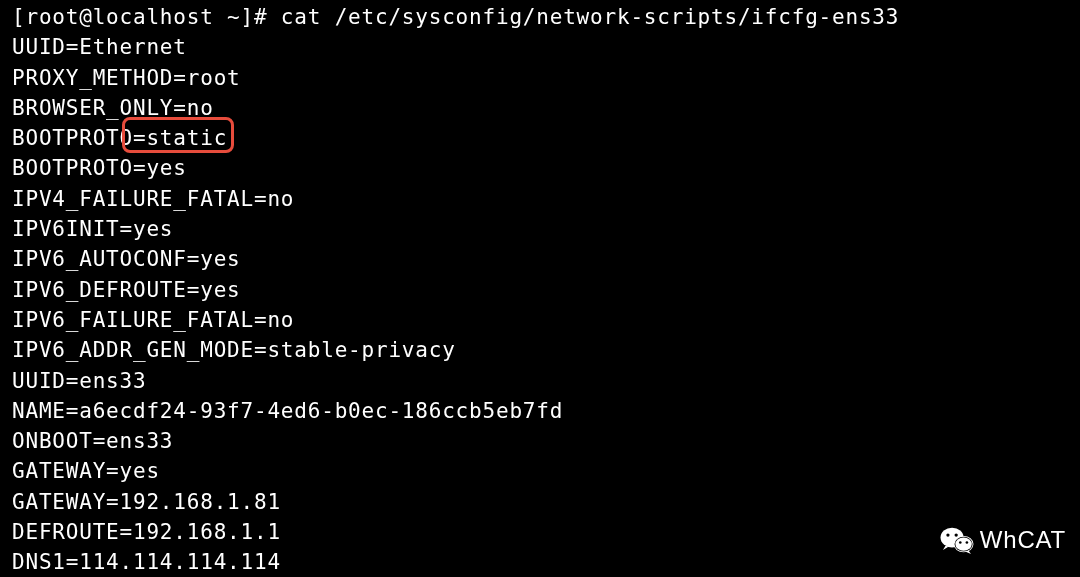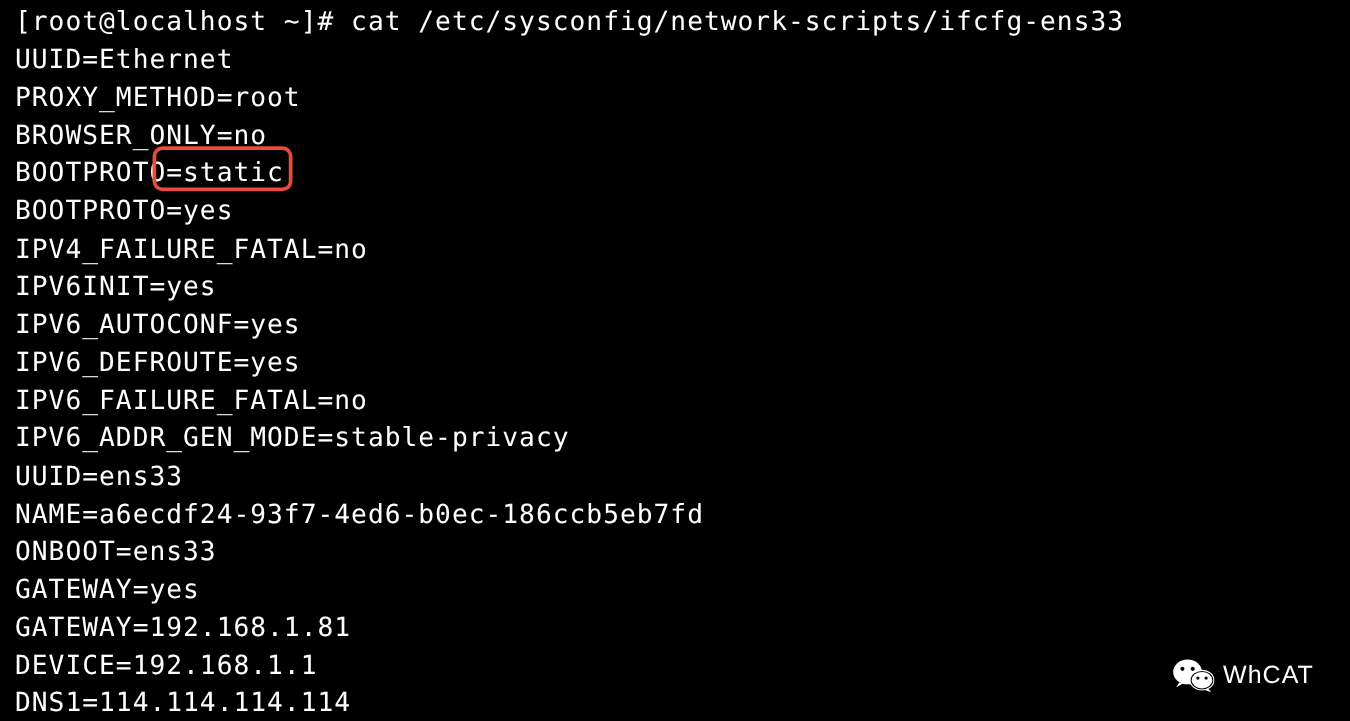--- a/index.html
+++ b/index.html
@@ -22,27 +22,27 @@
     }
     .highlight-box {
       position: absolute;
       border: 3px solid #e74c3c;
       border-radius: 8px;
       pointer-events: none;
     }
     .watermark {
       position: absolute;
       bottom: 22px;
-      right: 29px;
+      right: 14px;
       display: flex;
       align-items: center;
       gap: 6px;
       color: #fff;
       font-family: Arial, sans-serif;
-      font-size: 20px;
+      font-size: 24px;
     }
     .watermark svg { display: block; }
   </style>
 </head>
 <body>
 
 <pre id="term"><span class="line">[root@localhost ~]# cat /etc/sysconfig/network-scripts/ifcfg-ens33</span>
 <span class="line">UUID=Ethernet</span>
 <span class="line">PROXY_METHOD=root</span>
 <span class="line">BROWSER_ONLY=no</span>
@@ -52,21 +52,21 @@
 <span class="line">IPV6INIT=yes</span>
 <span class="line">IPV6_AUTOCONF=yes</span>
 <span class="line">IPV6_DEFROUTE=yes</span>
 <span class="line">IPV6_FAILURE_FATAL=no</span>
 <span class="line">IPV6_ADDR_GEN_MODE=stable-privacy</span>
 <span class="line">UUID=ens33</span>
 <span class="line">NAME=a6ecdf24-93f7-4ed6-b0ec-186ccb5eb7fd</span>
 <span class="line">ONBOOT=ens33</span>
 <span class="line">GATEWAY=yes</span>
 <span class="line">GATEWAY=192.168.1.81</span>
-<span class="line">DEVICE=192.168.1.1</span>
+<span class="line">DEFROUTE=192.168.1.1</span>
 <span class="line">DNS1=114.114.114.114</span></pre>
 
 <div class="highlight-box" id="hl" style="top: 117px; left: 122px; width: 112px; height: 36px;"></div>
 
 <div class="watermark">
   <span>
     <svg width="34" height="28" viewBox="0 0 40 34">
       <ellipse cx="14" cy="14" rx="14" ry="12" fill="#fff"></ellipse>
       <ellipse cx="28" cy="22" rx="12" ry="10" fill="#fff"></ellipse>
       <ellipse cx="28" cy="22" rx="11" ry="9" fill="#000"></ellipse>

